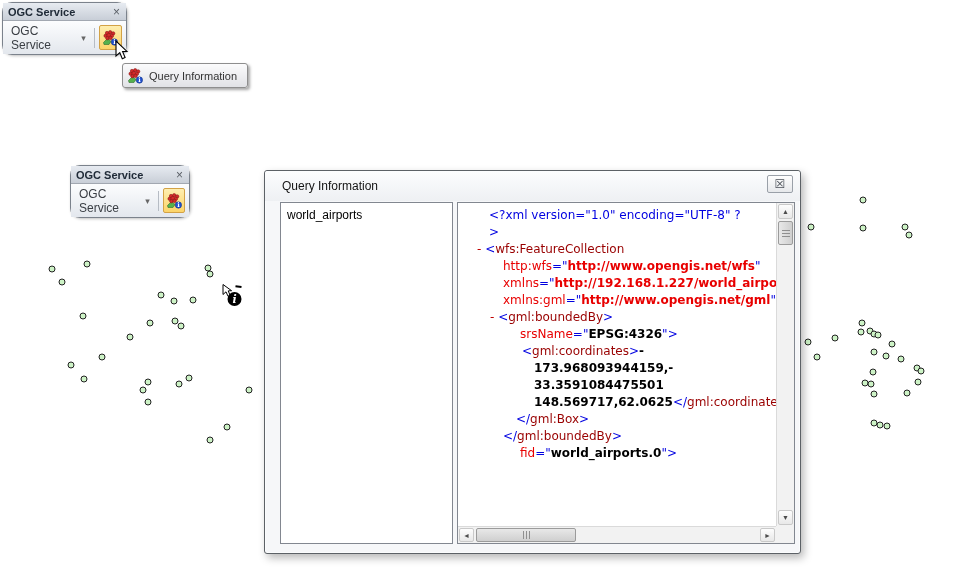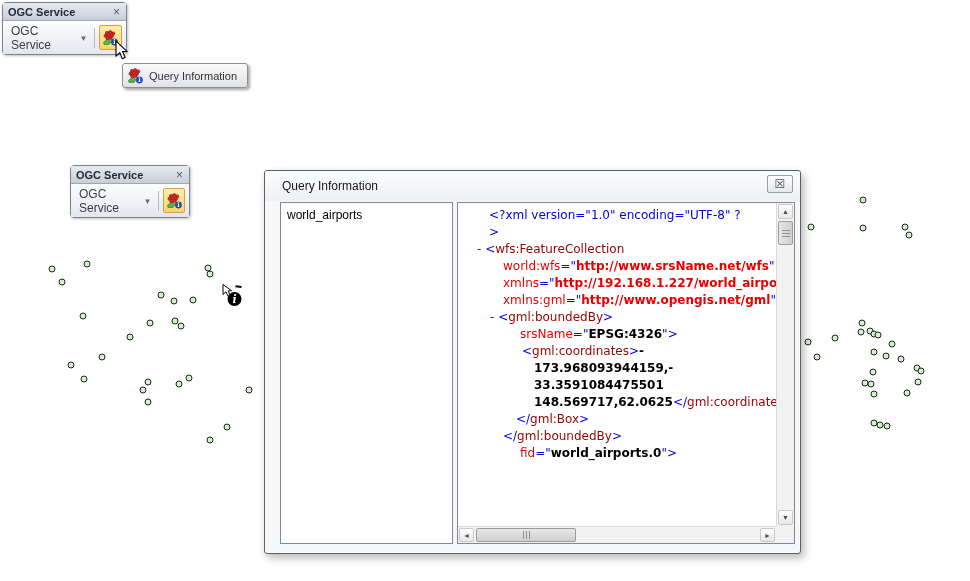--- a/index.html
+++ b/index.html
@@ -6,21 +6,21 @@
   html,body { width:970px; height:581px; background:#fff; overflow:hidden;
               font-family:"Liberation Sans", sans-serif; }
   #screen { position:relative; width:970px; height:581px; background:#fff; }
 
   
   .marker { position:absolute; width:7px; height:7px; border-radius:50%;
             background:var(--marker-fill,#cdf3c6); border:1px solid var(--marker-stroke,#222);
             transform:translate(-50%,-50%); }
 
   
-  .toolbar { position:absolute; border:1px solid #7b828c; border-radius:4px;
+  .toolbar { position:absolute; border:1px solid #7b828c; border-radius:10px;
              background:#eef1f5; box-shadow:1px 1px 3px rgba(0,0,0,.25); }
   .tb-title { height:18px; background:linear-gradient(#e7ebf1,#c8ced7);
               border-bottom:1px solid #a2a8b1; display:flex; align-items:center;
               padding:0 5px; }
   .tb-title-text { font-size:11px; font-weight:bold; color:#202b38; flex:1; }
   .tb-close { font-size:12px; color:#5a5f66; line-height:10px; cursor:default; padding:0 1px; }
   .tb-body { height:33px; background:linear-gradient(#fcfdfe,#e3e7ed);
              display:flex; align-items:center; padding:0 4px; }
   .tb-drop { display:flex; align-items:center; gap:5px; font-size:12px; color:#3a3e44;
              padding:3px 4px; border-radius:2px; }
@@ -239,21 +239,21 @@
 
     <div class="layer-panel" id="layer-panel">
         <div class="layer-item">world_airports</div>
       </div>
 
     <div class="xml-panel">
       <div class="xml-content" id="xml-content">
           <div class="xline" style="padding-left: 13px;"><span class="xs-p">&lt;?xml version="1.0" encoding="UTF-8" ?</span></div>
           <div class="xline" style="padding-left: 13px;"><span class="xs-p">&gt;</span></div>
           <div class="xline" style="padding-left: 1px;"><span class="xs-d">- </span><span class="xs-p">&lt;</span><span class="xs-e">wfs:FeatureCollection</span></div>
-          <div class="xline" style="padding-left: 27px;"><span class="xs-a">world:wfs</span><span class="xs-p">="</span><span class="xs-u">http://www.srsName.net/wfs</span><span class="xs-p">"</span></div>
+          <div class="xline" style="padding-left: 27px;"><span class="xs-a">http:wfs</span><span class="xs-p">="</span><span class="xs-u">http://www.opengis.net/wfs</span><span class="xs-p">"</span></div>
           <div class="xline" style="padding-left: 27px;"><span class="xs-a">xmlns</span><span class="xs-p">="</span><span class="xs-u">http://192.168.1.227/world_airports</span></div>
           <div class="xline" style="padding-left: 27px;"><span class="xs-a">xmlns:gml</span><span class="xs-p">="</span><span class="xs-u">http://www.opengis.net/gml</span><span class="xs-p">"&gt;</span></div>
           <div class="xline" style="padding-left: 14px;"><span class="xs-d">- </span><span class="xs-p">&lt;</span><span class="xs-e">gml:boundedBy</span><span class="xs-p">&gt;</span></div>
           <div class="xline" style="padding-left: 44px;"><span class="xs-a">srsName</span><span class="xs-p">="</span><span class="xs-v">EPSG:4326</span><span class="xs-p">"&gt;</span></div>
           <div class="xline" style="padding-left: 46px;"><span class="xs-p">&lt;</span><span class="xs-e">gml:coordinates</span><span class="xs-p">&gt;</span><span class="xs-t">-</span></div>
           <div class="xline" style="padding-left: 58px;"><span class="xs-t">173.968093944159,-</span></div>
           <div class="xline" style="padding-left: 58px;"><span class="xs-t">33.3591084475501</span></div>
           <div class="xline" style="padding-left: 58px;"><span class="xs-t">148.569717,62.0625</span><span class="xs-p">&lt;/</span><span class="xs-e">gml:coordinates</span></div>
           <div class="xline" style="padding-left: 40px;"><span class="xs-p">&lt;/</span><span class="xs-e">gml:Box</span><span class="xs-p">&gt;</span></div>
           <div class="xline" style="padding-left: 27px;"><span class="xs-p">&lt;/</span><span class="xs-e">gml:boundedBy</span><span class="xs-p">&gt;</span></div>

